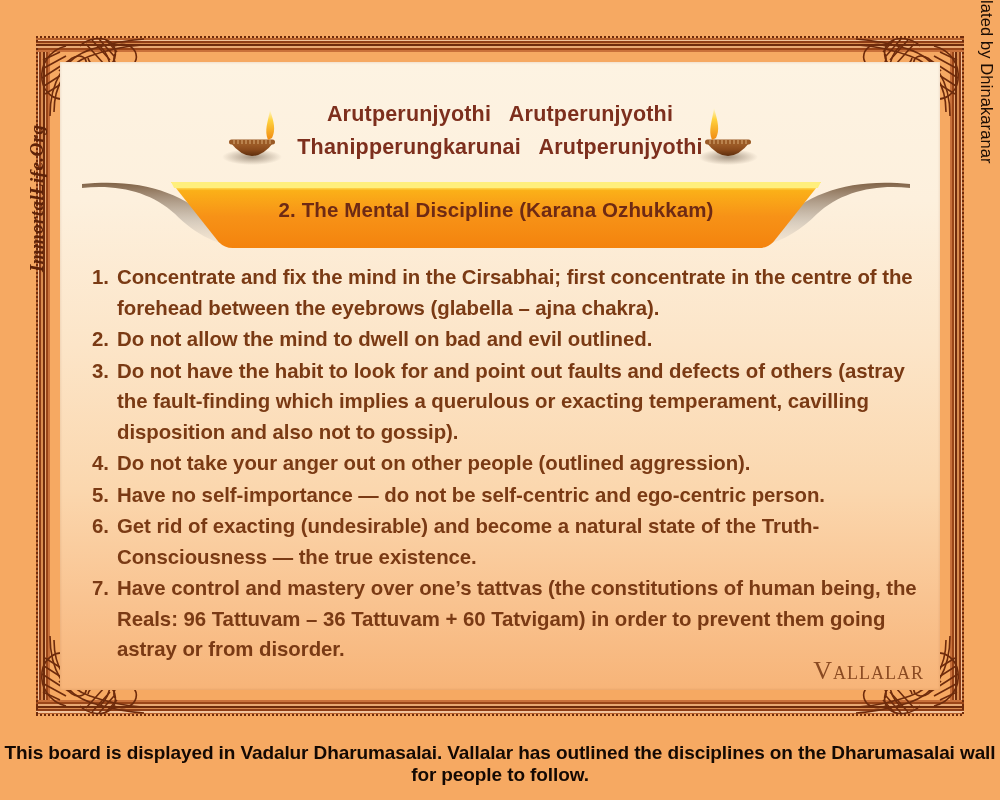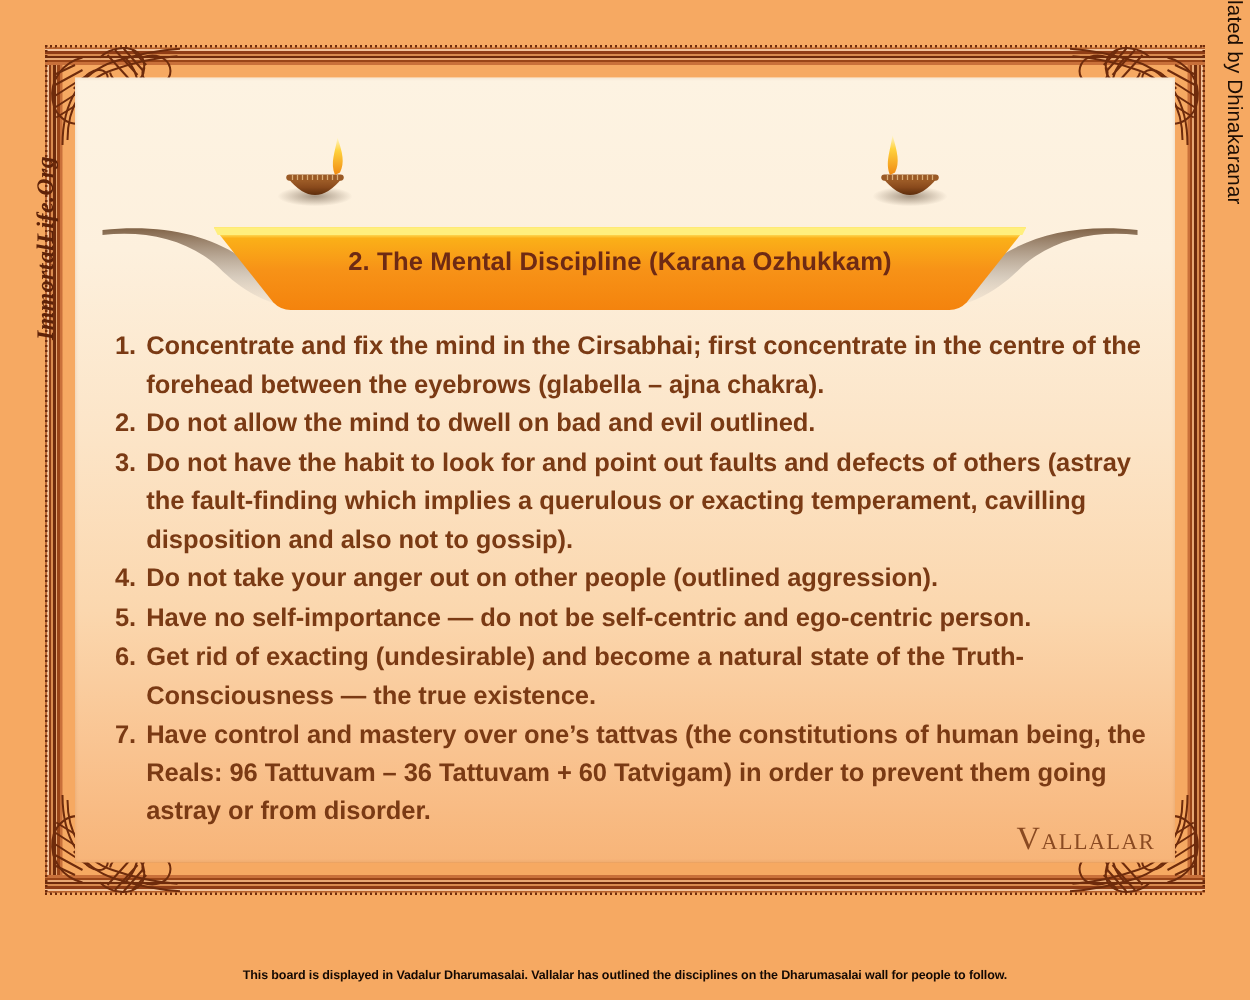--- a/index.html
+++ b/index.html
@@ -220,21 +220,21 @@
     letter-spacing: 0.1px;
     white-space: nowrap;
   }
 
   
   .caption {
     position: absolute;
     left: 0; right: 0;
     bottom: 14px;
     text-align: center;
-    font-size: 10px;
+    font-size: 19px;
     font-weight: bold;
     color: #140903;
     letter-spacing: -0.1px;
   }
 </style>
 </head>
 <body>
 
 <div class="board">
 
@@ -376,20 +376,22 @@
         <path d="M16 40 Q38 68 60 40 Z" fill="url(#bowlR)"></path>
         <rect x="15" y="37.5" width="46" height="5" rx="2.5" fill="#9a5a26"></rect>
         <g stroke="#e9c28c" stroke-width="1" opacity="0.8">
           <path d="M20 38 v4 M24 38 v4 M28 38 v4 M32 38 v4 M36 38 v4 M40 38 v4 M44 38 v4 M48 38 v4 M52 38 v4 M56 38 v4"></path>
         </g>
         <path d="M22 38 C18 28 22 20 24 6 C28 20 30 28 26 36 Z" fill="url(#flameR)"></path>
       </svg>
     </div>
 
     <div class="invocation">
+      <span class="ln">Arutperunjyothi   Arutperunjyothi</span>
+      <span class="ln">Thanipperungkarunai   Arutperunjyothi</span>
     </div>
 
     <div class="ribbon-wrap">
       <svg viewBox="0 0 840 84" preserveAspectRatio="none">
         <defs>
           <linearGradient id="ribGrad" x1="0" y1="0" x2="0" y2="1">
             <stop offset="0%" stop-color="#ffd400"></stop>
             <stop offset="7%" stop-color="#ffe96a"></stop>
             <stop offset="13%" stop-color="#fbb018"></stop>
             <stop offset="52%" stop-color="#f79217"></stop>

